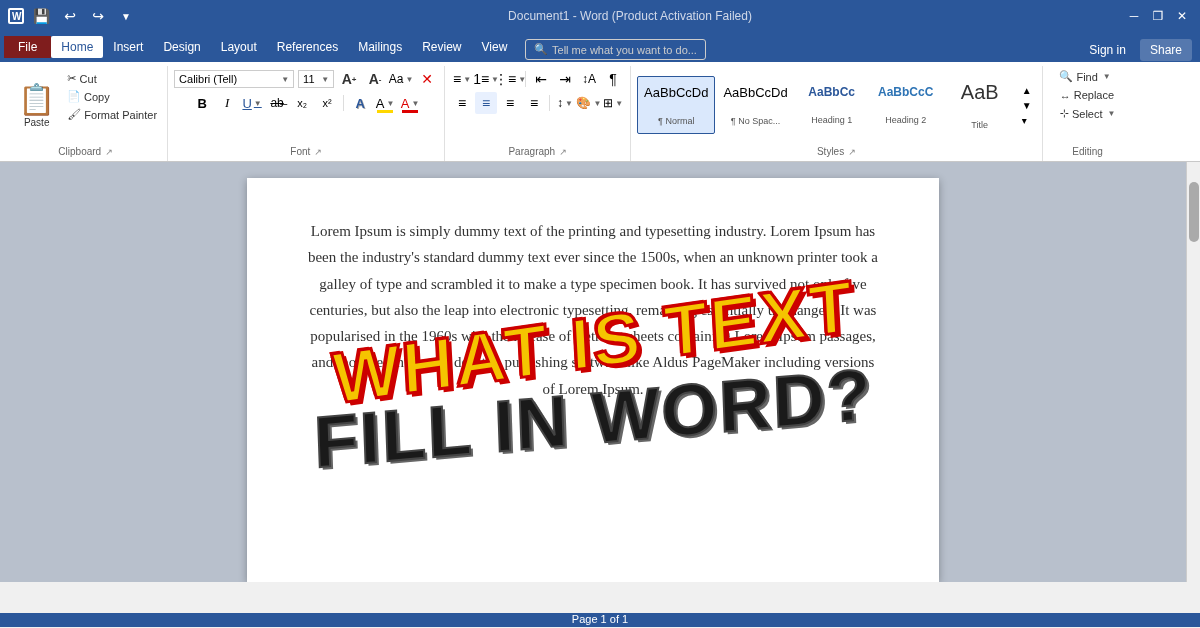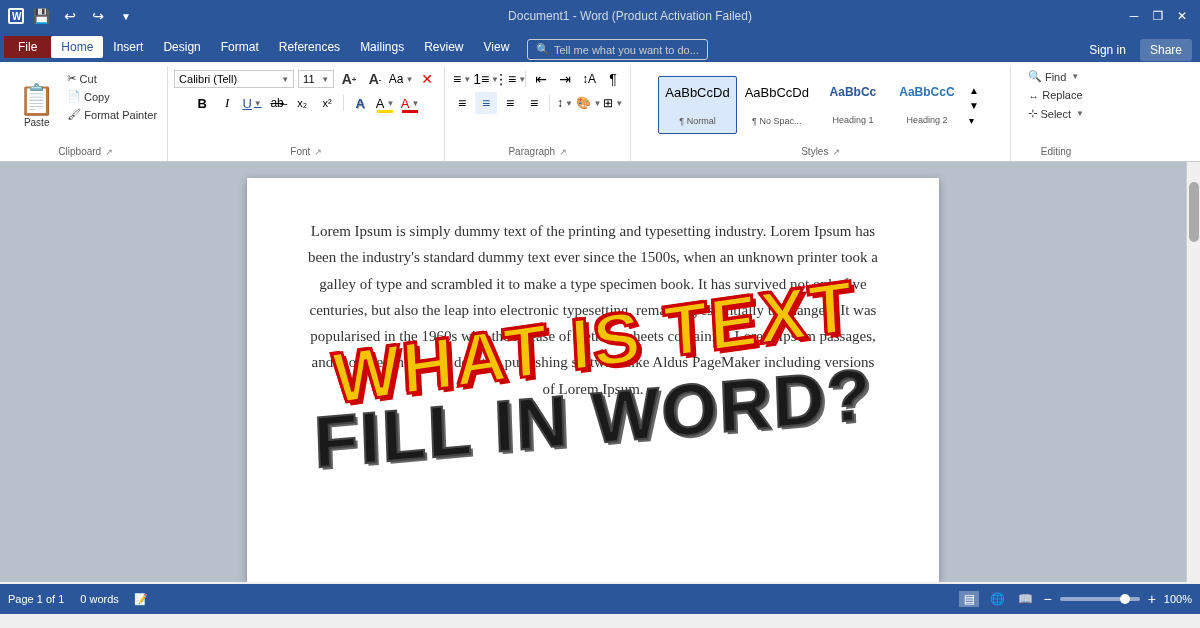--- a/index.html
+++ b/index.html
@@ -263,32 +263,33 @@
       color: #1a1a1a;
       -webkit-text-stroke: 2px #444;
       transform: rotate(-5deg) skewX(-3deg);
       text-shadow: 3px 3px 0 #666;
       letter-spacing: 2px;
       line-height: 1;
     }
 
     
     .status-bar {
-      height: 30px;
+      height: 14px;
       background: #2b579a;
       display: flex;
       align-items: center;
       padding: 0 8px;
       gap: 16px;
       color: white;
       font-size: 11px;
       position: absolute;
-      bottom: 14px;
+      bottom: 1px;
       left: 0;
       right: 0;
+      flex-direction: column;
     }
     .status-right {
       margin-left: auto;
       display: flex;
       align-items: center;
       gap: 8px;
     }
     .view-btn {
       width: 20px; height: 16px;
       display: flex; align-items: center; justify-content: center;
@@ -344,21 +345,21 @@
     <span class="title-btn">❐</span>
     <span class="title-btn close">✕</span>
   </div>
 </div>
 
 <div class="menu-bar">
   <span class="menu-item file">File</span>
   <span class="menu-item active">Home</span>
   <span class="menu-item">Insert</span>
   <span class="menu-item">Design</span>
-  <span class="menu-item">Format</span>
+  <span class="menu-item">Layout</span>
   <span class="menu-item">References</span>
   <span class="menu-item">Mailings</span>
   <span class="menu-item">Review</span>
   <span class="menu-item">View</span>
   <div class="tell-me" style="margin-left:auto; padding:5px 8px 0;">
     <div class="tell-me-input">
       <span>🔍</span>
       <span style="font-size:11px; color:#ccc;">Tell me what you want to do...</span>
     </div>
   </div>
@@ -478,20 +479,24 @@
         <span class="style-name">¶ No Spac...</span>
       </div>
       <div class="style-item">
         <span class="style-preview" style="color:#2b579a; font-weight:bold; font-size:12px;">AaBbCc</span>
         <span class="style-name">Heading 1</span>
       </div>
       <div class="style-item">
         <span class="style-preview" style="color:#2e74b5; font-weight:bold; font-size:12px;">AaBbCcC</span>
         <span class="style-name">Heading 2</span>
       </div>
+      <div class="style-item">
+        <span class="style-preview" style="font-size:20px; color:#333;">AaB</span>
+        <span class="style-name">Title</span>
+      </div>
       <div class="styles-scroll" style="display:flex; flex-direction:column; gap:4px; padding:4px;">
         <span style="font-size:10px; cursor:pointer;">▲</span>
         <span style="font-size:10px; cursor:pointer;">▼</span>
         <span style="font-size:10px; cursor:pointer;">▾</span>
       </div>
     </div>
     <div class="ribbon-group-label">
       <span>Styles</span>
       <span class="expand-arrow">↗</span>
     </div>

